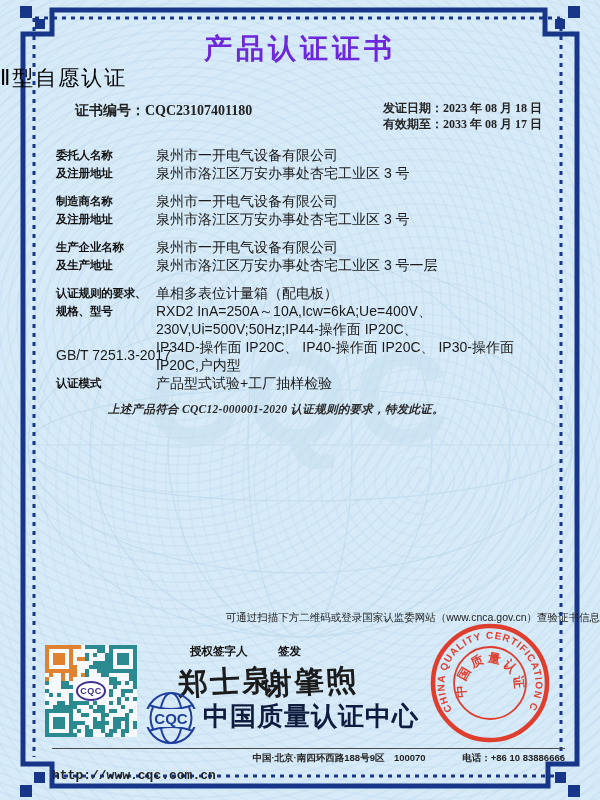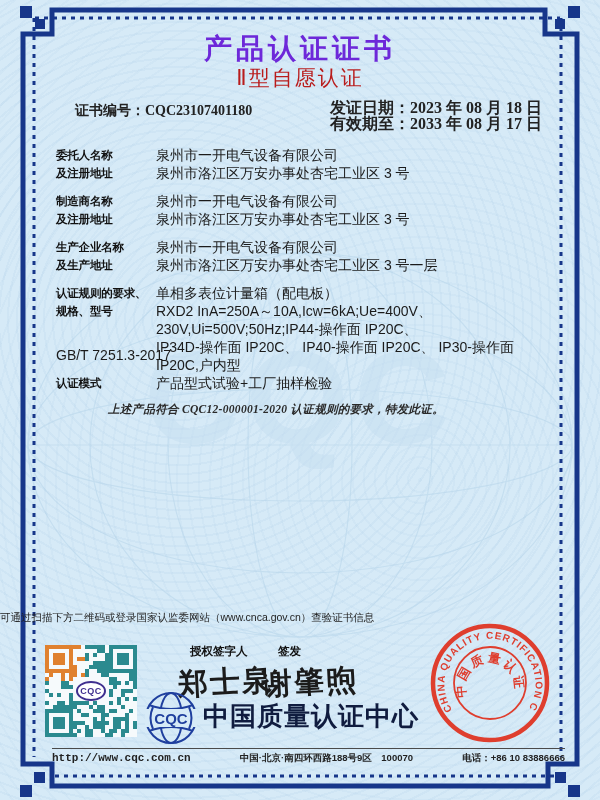--- a/index.html
+++ b/index.html
@@ -21,39 +21,39 @@
     pointer-events:none;
   }
   .abs { position:absolute; }
   svg { display:block; }
 
   .title {
     left:0; right:0; top:30px; text-align:center;
     font-size:28px; font-weight:bold; letter-spacing:4px; color:#6d28d9;
   }
   .subtitle {
-    left:0; right:0; top:64px; text-align:center;
-    font-size:21px; letter-spacing:2px; color:#b91c1c;
+    left:0; right:0; top:64px; 
+    font-size:21px; letter-spacing:2px; color:#000000;
   }
   .kai { font-family:"Liberation Serif","DejaVu Serif",serif; font-weight:bold; }
   .certno-row { left:75px; top:102px; font-size:14px; color:#222; }
-  .dates { right:58px; top:100px; font-size:16px; color:#222; text-align:left; line-height:16px; }
+  .dates { right:58px; top:100px; font-size:12px; color:#222; text-align:left; line-height:16px; }
 
   .field-row { position:absolute; left:56px; width:490px; display:flex; }
   .field-labels { width:100px; flex:0 0 100px; font-weight:bold; font-size:11.5px; line-height:18px; letter-spacing:-.2px; color:#111; }
   .field-values { flex:1; font-size:14px; line-height:18px; color:#1b1b1b; }
 
   .statement {
     left:60px; top:402px; width:480px;
     font-family:"Liberation Serif","DejaVu Serif",serif;
     font-style:italic; font-weight:bold;
     font-size:11.5px; color:#2a2a2a; letter-spacing:.3px;margin-left:48px;
   }
 
-  .qr-note { left:0; right:0; top:611px; text-align:left; font-size:10.5px; color:#222; }
+  .qr-note { left:0; right:0; top:611px; text-align:right; font-size:10.5px; color:#222; }
 
   .qr-wrap { left:45px; top:645px; width:92px; height:92px; background:#f6fafc; }
   .qr-logo {
     position:absolute; left:31px; top:36px; width:30px; height:20px;
     background:#fff; border:2px solid #3f2f8f; border-radius:50%;
     color:#3f2f8f; font-size:9px; font-weight:bold; text-align:center; line-height:16px;
     letter-spacing:.5px;
   }
 
   .sig-label { font-size:11.5px; font-weight:bold; color:#111; }
@@ -63,21 +63,21 @@
     transform:rotate(-3deg); letter-spacing:2px; white-space:nowrap;
   }
 
   .org-name {
     left:203px; top:699px; font-size:26px; letter-spacing:1px;
     color:#101c3f; font-weight:bold; white-space:nowrap;
   }
 
   .footer-line { left:52px; top:748px; width:513px; height:1px; background:#4a4a4a; }
   .footer { left:52px; top:752px; width:513px; display:flex; justify-content:space-between; font-size:9.5px; font-weight:bold; color:#222; }
-  .footer .mono { font-family:"Liberation Mono","DejaVu Sans Mono",monospace; font-size:11px; }
+  .footer .mono { font-family:"Liberation Mono","DejaVu Sans Mono",monospace; font-size:13px;margin-top:16px; }
 </style>
 </head>
 <body>
 
 <svg class="abs" width="600" height="800" viewBox="0 0 600 800" style="left:0;top:0; opacity:.55;">
   <g stroke="#b7d5ea" stroke-width="1.2" fill="none">
     <ellipse cx="300" cy="445" rx="272" ry="192"></ellipse>
     <ellipse cx="300" cy="445" rx="210" ry="192"></ellipse>
     <ellipse cx="300" cy="445" rx="132" ry="192"></ellipse>
     <ellipse cx="300" cy="445" rx="52" ry="192"></ellipse>

